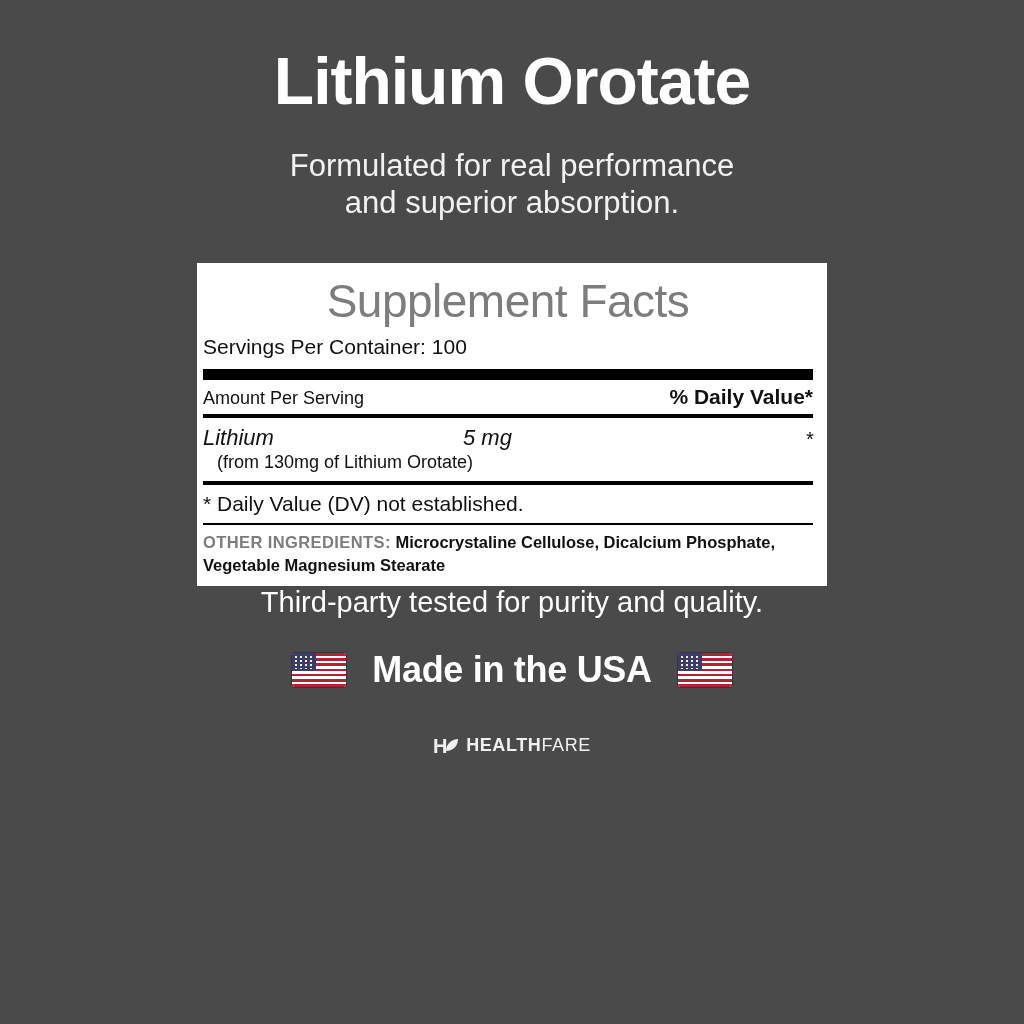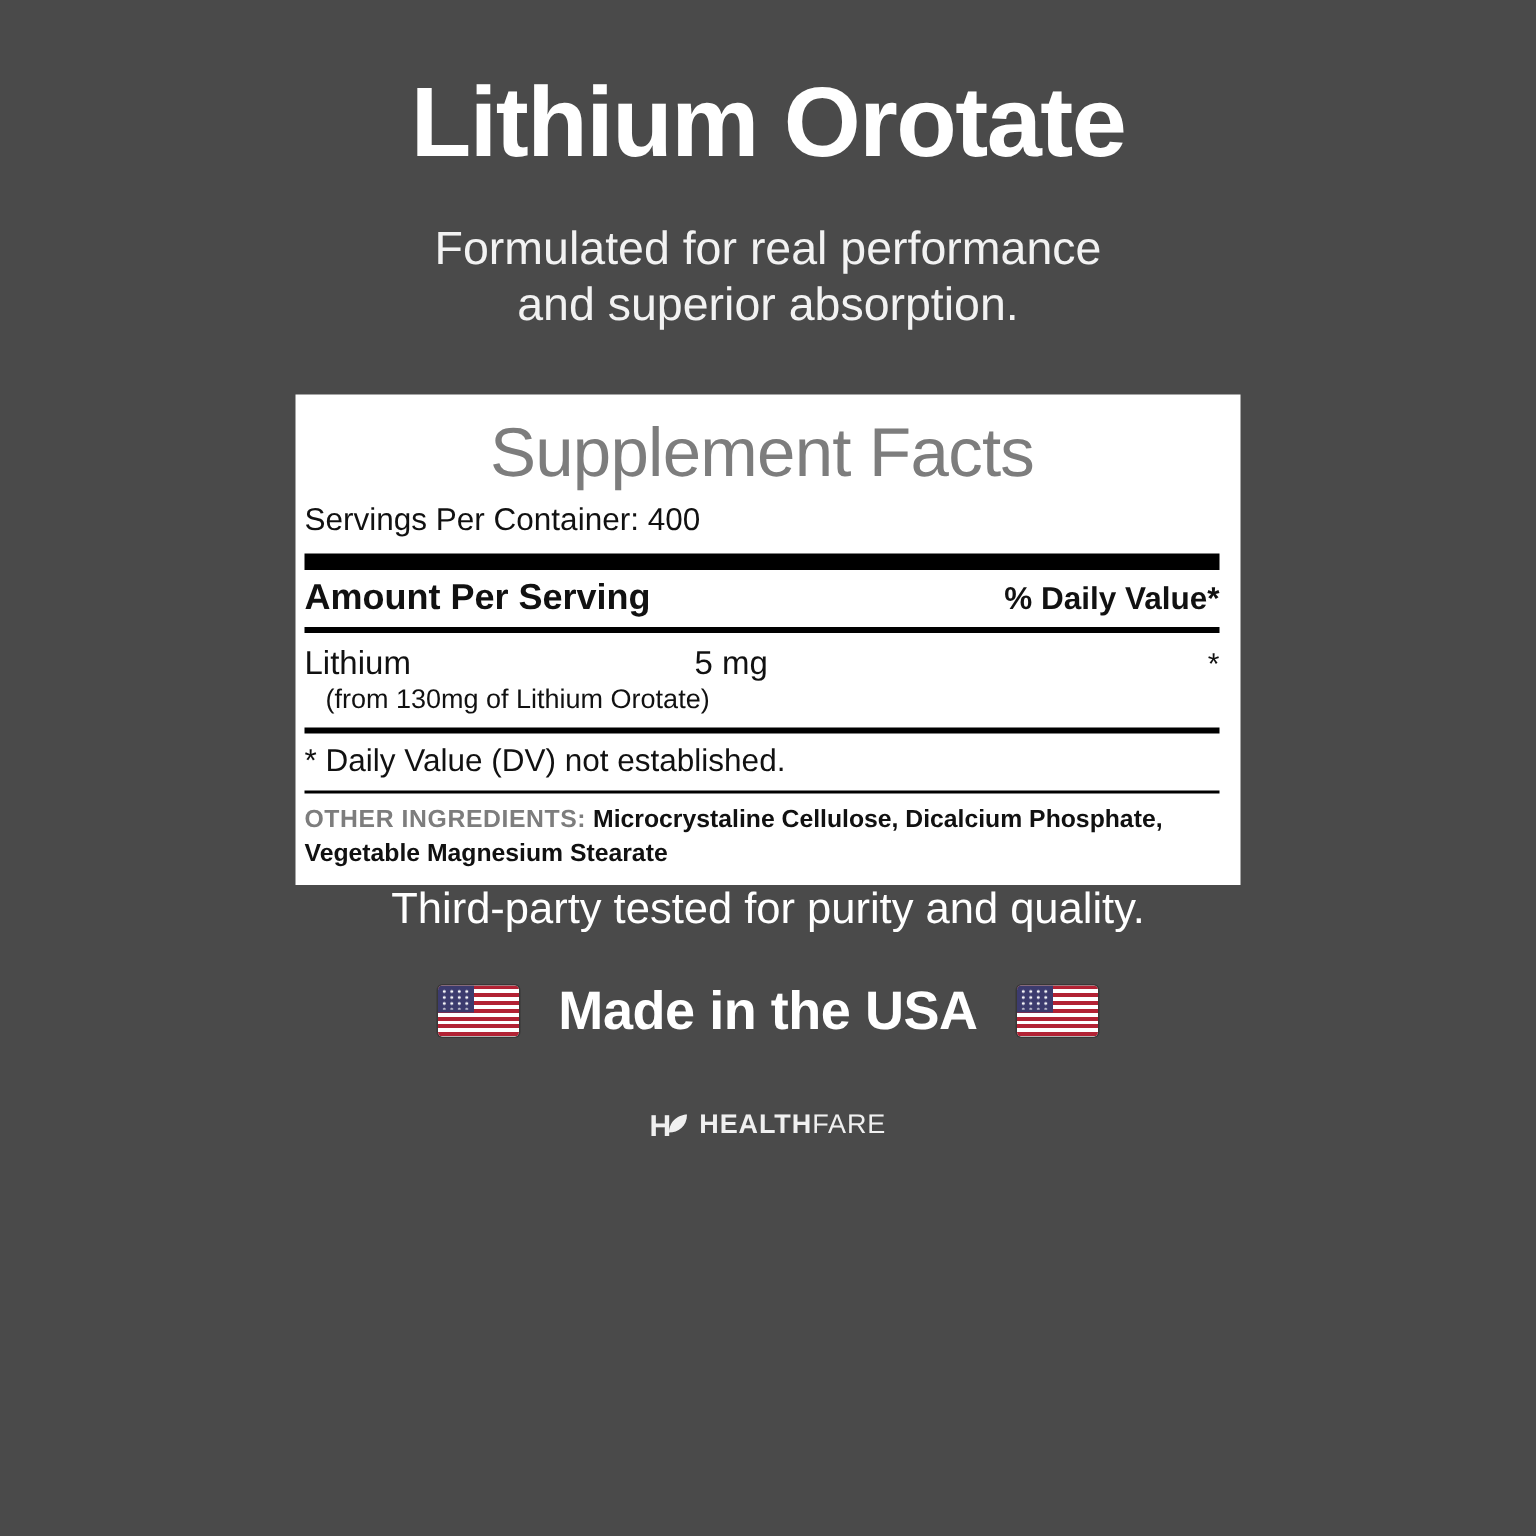--- a/index.html
+++ b/index.html
@@ -82,33 +82,34 @@
   .rule-thin {
     border-top: 2px solid #000;
     margin: 0;
   }
   .row {
     display: flex;
     justify-content: space-between;
     align-items: baseline;
   }
   .amount-head {
-    font-size: 24px;
-    font-weight: bold;
+    font-size: 18px;
+    font-weight: normal;
     padding: 5px 0 5px 0;
   }
   .dv-head {
     font-size: 21px;
     font-weight: bold;
     padding: 5px 0 5px 0;
   }
   .nutrient-row {
     display: flex;
     align-items: flex-end;
     padding: 7px 0 1px 0;
+    font-style: italic;
   }
   .nutrient-name {
     font-size: 22px;
     flex: 0 0 260px;
   }
   .nutrient-amount {
     font-size: 22px;
     flex: 1 1 auto;
   }
   .nutrient-dv {
@@ -223,21 +224,21 @@
 
   <div class="tagline">
     <span>Formulated for real performance</span>
     <span class="line2">and superior absorption.</span>
   </div>
 
   <div class="facts-panel">
     <div class="facts-inner">
       <div class="facts-title">Supplement Facts</div>
 
-      <div class="serving-line">Servings Per Container: 400</div>
+      <div class="serving-line">Servings Per Container: 100</div>
 
       <div class="rule-thick"></div>
 
       <div class="row">
         <div class="amount-head">Amount Per Serving</div>
         <div class="dv-head">% Daily Value*</div>
       </div>
 
       <div class="rule-med"></div>
 

